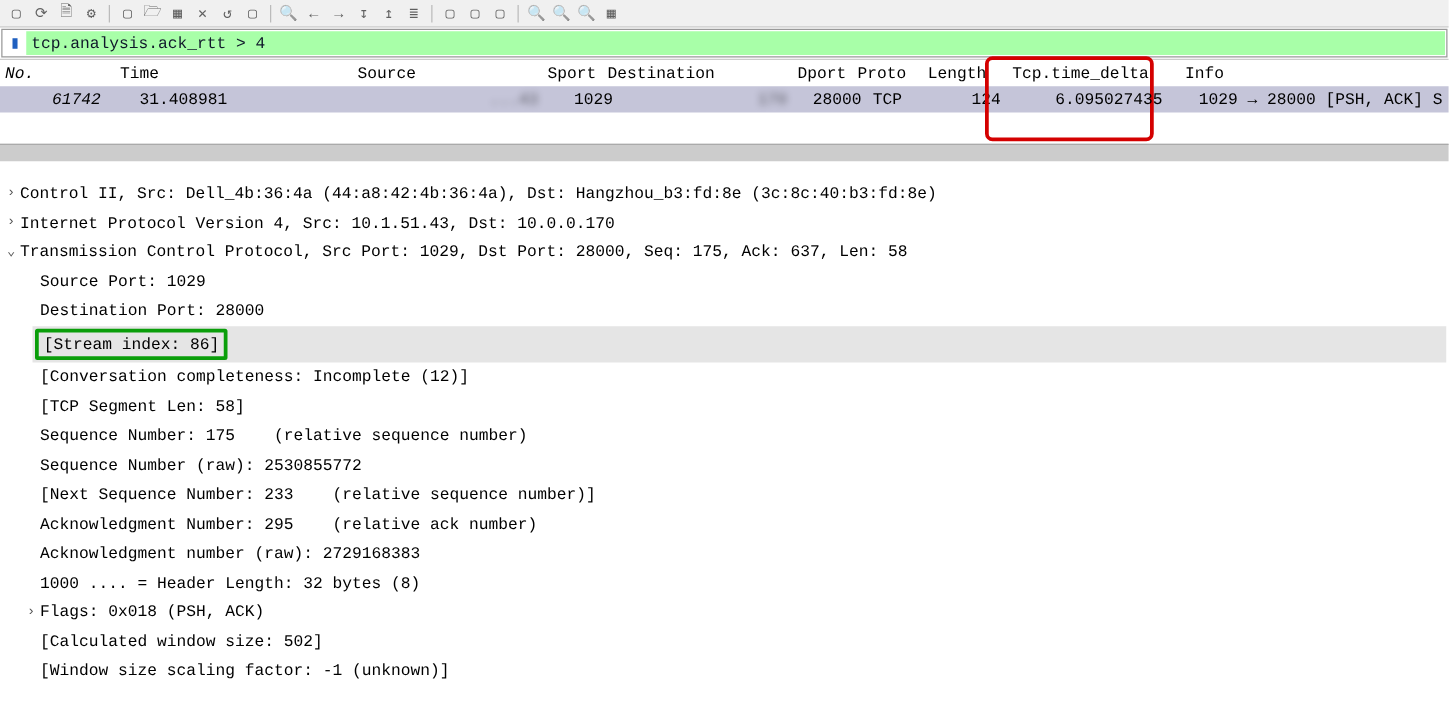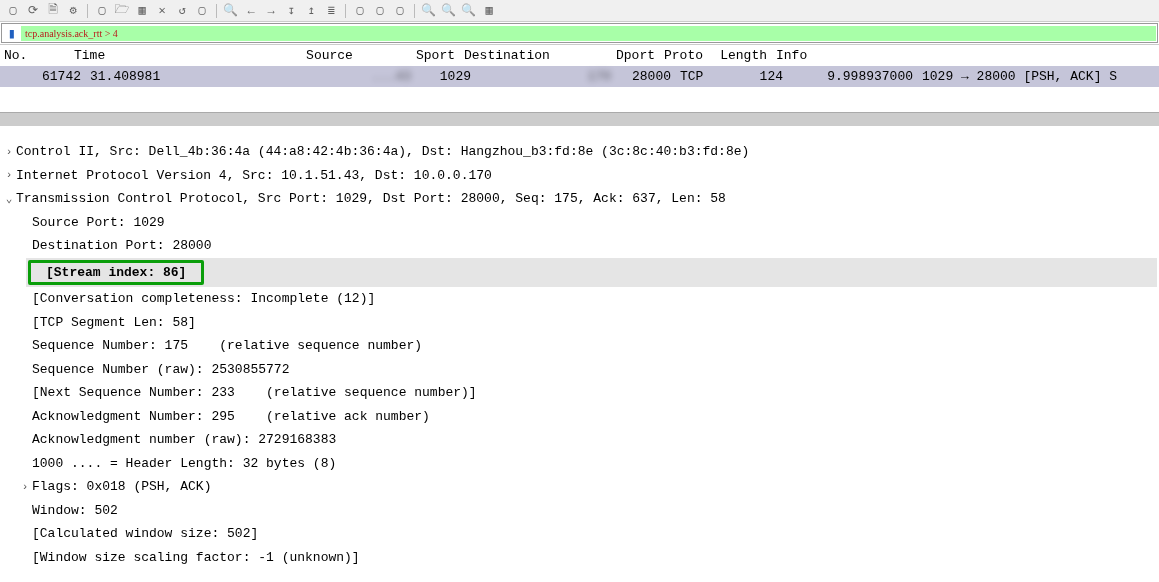--- a/index.html
+++ b/index.html
@@ -49,24 +49,24 @@
       justify-content: center;
       color: #2060c0;
       font-size: 14px;
       padding-left:2px;
     }
     .filter-bar .filter-input {
       flex: 1;
       border: none;
       background: #a8ffa8;
       padding: 2px 4px;
-      font-family: Liberation Serif, serif;
-      font-size: 10px;
+      font-family: Liberation Mono, monospace;
+      font-size: 13px;
       outline: none;
-      color: #b91c1c;
+      color: #0f172a;
       margin-left: 2px;
     }
     .packet-table {
       border-top: 1px solid #ccc;
       width: 100%;
     }
     .t-head {
       display: flex;
       font-weight: normal;
       background: #fff;
@@ -78,30 +78,30 @@
     .t-row {
       display: flex;
       background: #c5c5d9;
       padding-left: 16px;
     }
     .t-row .cell {
       padding: 3px 4px;
       border-right: 1px solid transparent;
       white-space: nowrap;
     }
-    .col-no   { width: 70px; }
-    .col-time { width: 190px; }
-    .col-src  { width: 140px; text-align: center;}
+    .col-no   { width: 70px; font-style: italic; }
+    .col-time { width: 190px; margin-left: 22px; }
+    .col-src  { width: 140px; text-align: left;}
     .col-sport{ width: 60px; text-align: right;}
     .col-dst  { width: 140px; text-align:left; }
     .col-dport{ width: 60px; text-align: right;}
     .col-proto{ width: 50px; padding-left:6px;}
     .col-len  { width: 62px; text-align:right;}
     .col-delta{ width: 130px; text-align:right; position: relative;}
-    .col-info { flex: 1; }
+    .col-info { flex: 1; margin-left: 20px; }
     .red-box {
       position: absolute;
       left: -6px; top: -3px;
       right: 0; bottom: -44px;
       border: 3px solid #d40000;
       border-radius: 6px;
       pointer-events: none;
     }
     .scrollbar-fake {
       height: 14px;
@@ -124,23 +124,22 @@
       width: 14px;
       text-align: center;
       color: #555;
       font-size: 11px;
     }
     .indent1 { padding-left: 30px; }
     .green-box {
       border: 3px solid #0a9e0a;
       border-radius: 2px;
       display: inline-block;
-      padding: 0 15px;
+      padding: 0 4px;
       margin-left: -4px;
-      font-weight: bold;
     }
     .highlight-row {
       background: #e5e5e5;
       margin-left:24px;
       padding-left:6px;
     }
     .blur {
       filter: blur(3px);
       opacity: 0.55;
     }
@@ -189,33 +188,37 @@
 <div class="packet-table">
   <div class="t-head">
     <div class="cell col-no">No.</div>
     <div class="cell col-time">Time</div>
     <div class="cell col-src">Source</div>
     <div class="cell col-sport">Sport</div>
     <div class="cell col-dst">Destination</div>
     <div class="cell col-dport">Dport</div>
     <div class="cell col-proto">Proto</div>
     <div class="cell col-len">Length</div>
+    <div class="cell col-delta tbl-header-delta-box">
+      <span>Tcp.time_delta</span>
+      <div class="red-box"></div>
+    </div>
     <div class="cell col-info">Info</div>
   </div>
 
   <div class="t-row">
     <div class="cell col-no" style="text-align:right">61742</div>
     <div class="cell col-time">31.408981</div>
     <div class="cell col-src blur" style="text-align:right">      ...43</div>
     <div class="cell col-sport">1029</div>
     <div class="cell col-dst blur" style="text-align:right">         170</div>
     <div class="cell col-dport">28000</div>
     <div class="cell col-proto">TCP</div>
     <div class="cell col-len">124</div>
-    <div class="cell col-delta">9.998937000</div>
+    <div class="cell col-delta">6.095027435</div>
     <div class="cell col-info">1029 → 28000 [PSH, ACK] S</div>
   </div>
 </div>
 
 <div class="scrollbar-fake"></div>
 
 <div class="details-pane">
   <div class="detail-line">
     <span class="arrow">›</span>
     <span>Control II, Src: Dell_4b:36:4a (44:a8:42:4b:36:4a), Dst: Hangzhou_b3:fd:8e (3c:8c:40:b3:fd:8e)</span>
@@ -238,16 +241,15 @@
   <div class="detail-line indent1"><span>Sequence Number: 175    (relative sequence number)</span></div>
   <div class="detail-line indent1"><span>Sequence Number (raw): 2530855772</span></div>
   <div class="detail-line indent1"><span>[Next Sequence Number: 233    (relative sequence number)]</span></div>
   <div class="detail-line indent1"><span>Acknowledgment Number: 295    (relative ack number)</span></div>
   <div class="detail-line indent1"><span>Acknowledgment number (raw): 2729168383</span></div>
   <div class="detail-line indent1"><span>1000 .... = Header Length: 32 bytes (8)</span></div>
   <div class="detail-line">
     <span class="arrow" style="margin-left:16px">›</span>
     <span>Flags: 0x018 (PSH, ACK)</span>
   </div>
-  <div class="detail-line indent1"><span>Window: 502</span></div>
   <div class="detail-line indent1"><span>[Calculated window size: 502]</span></div>
   <div class="detail-line indent1"><span>[Window size scaling factor: -1 (unknown)]</span></div>
 </div>
 
 </body></html>

